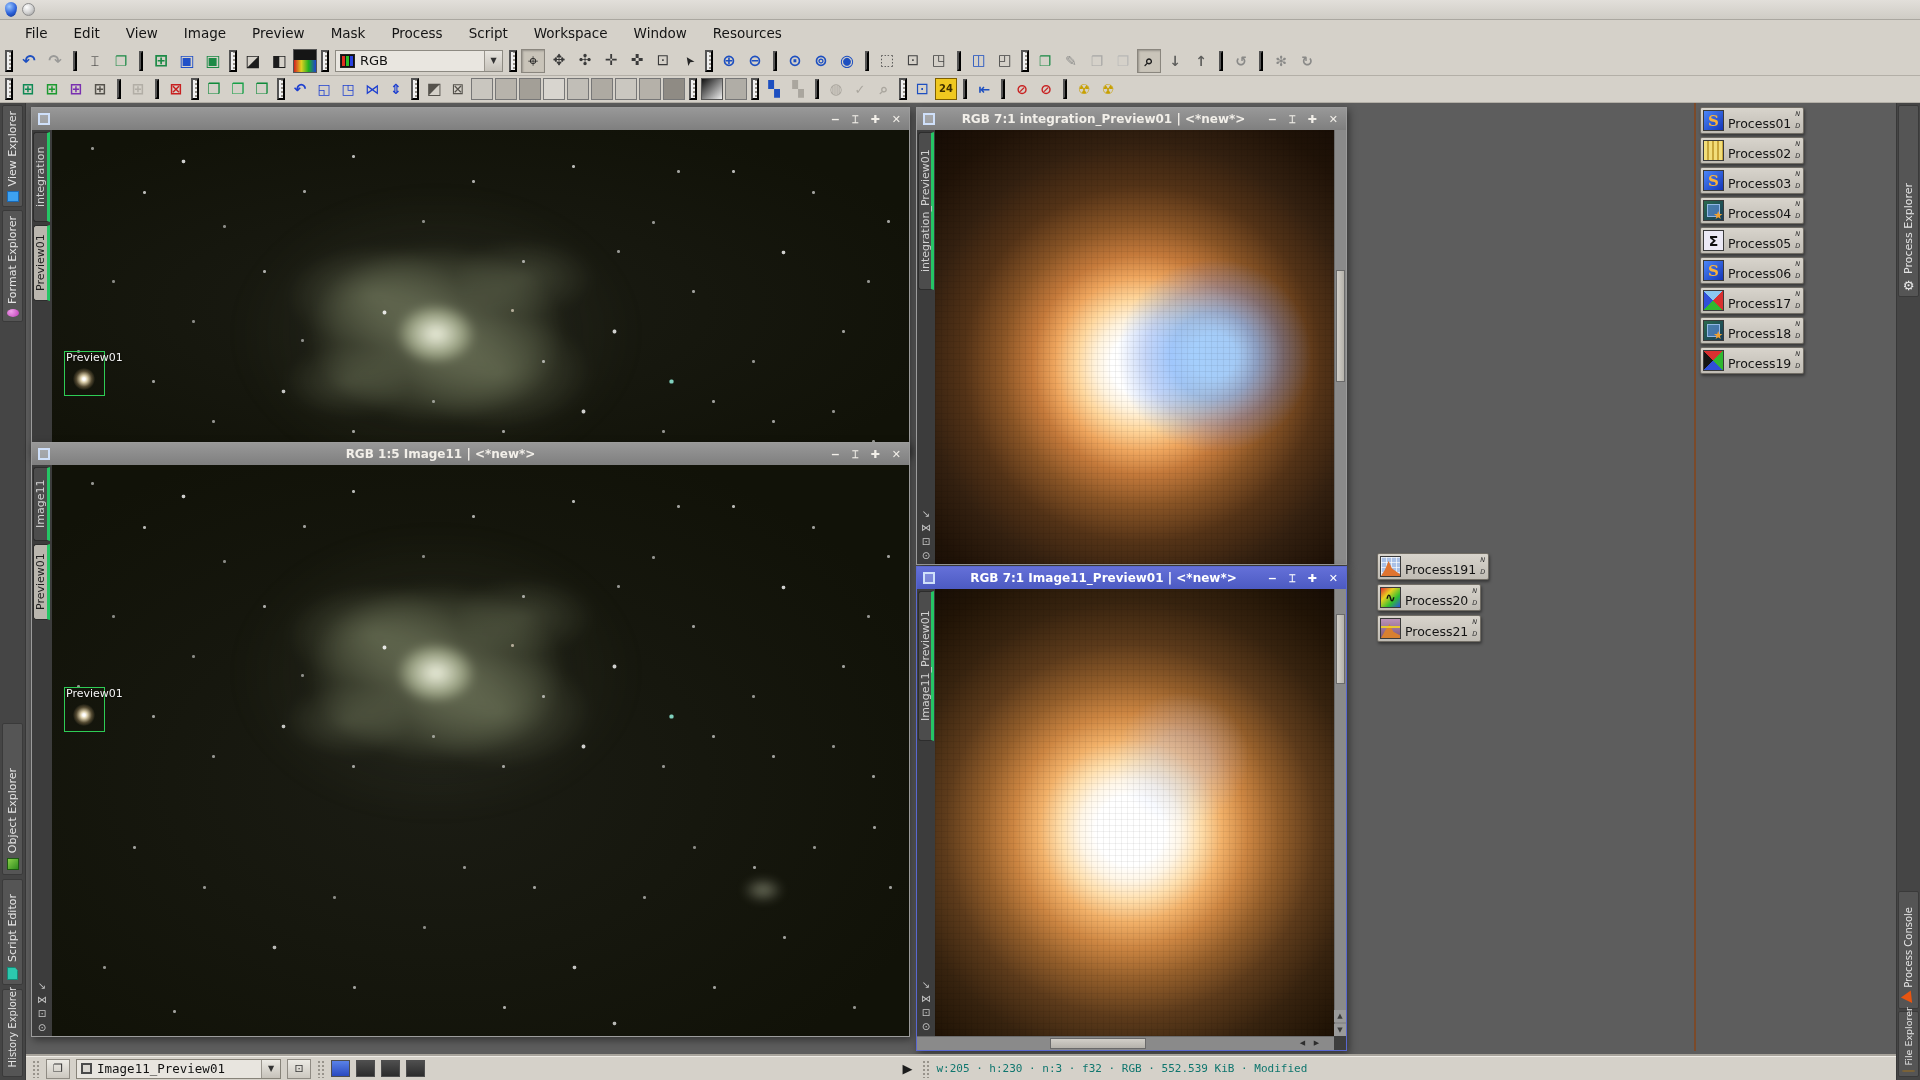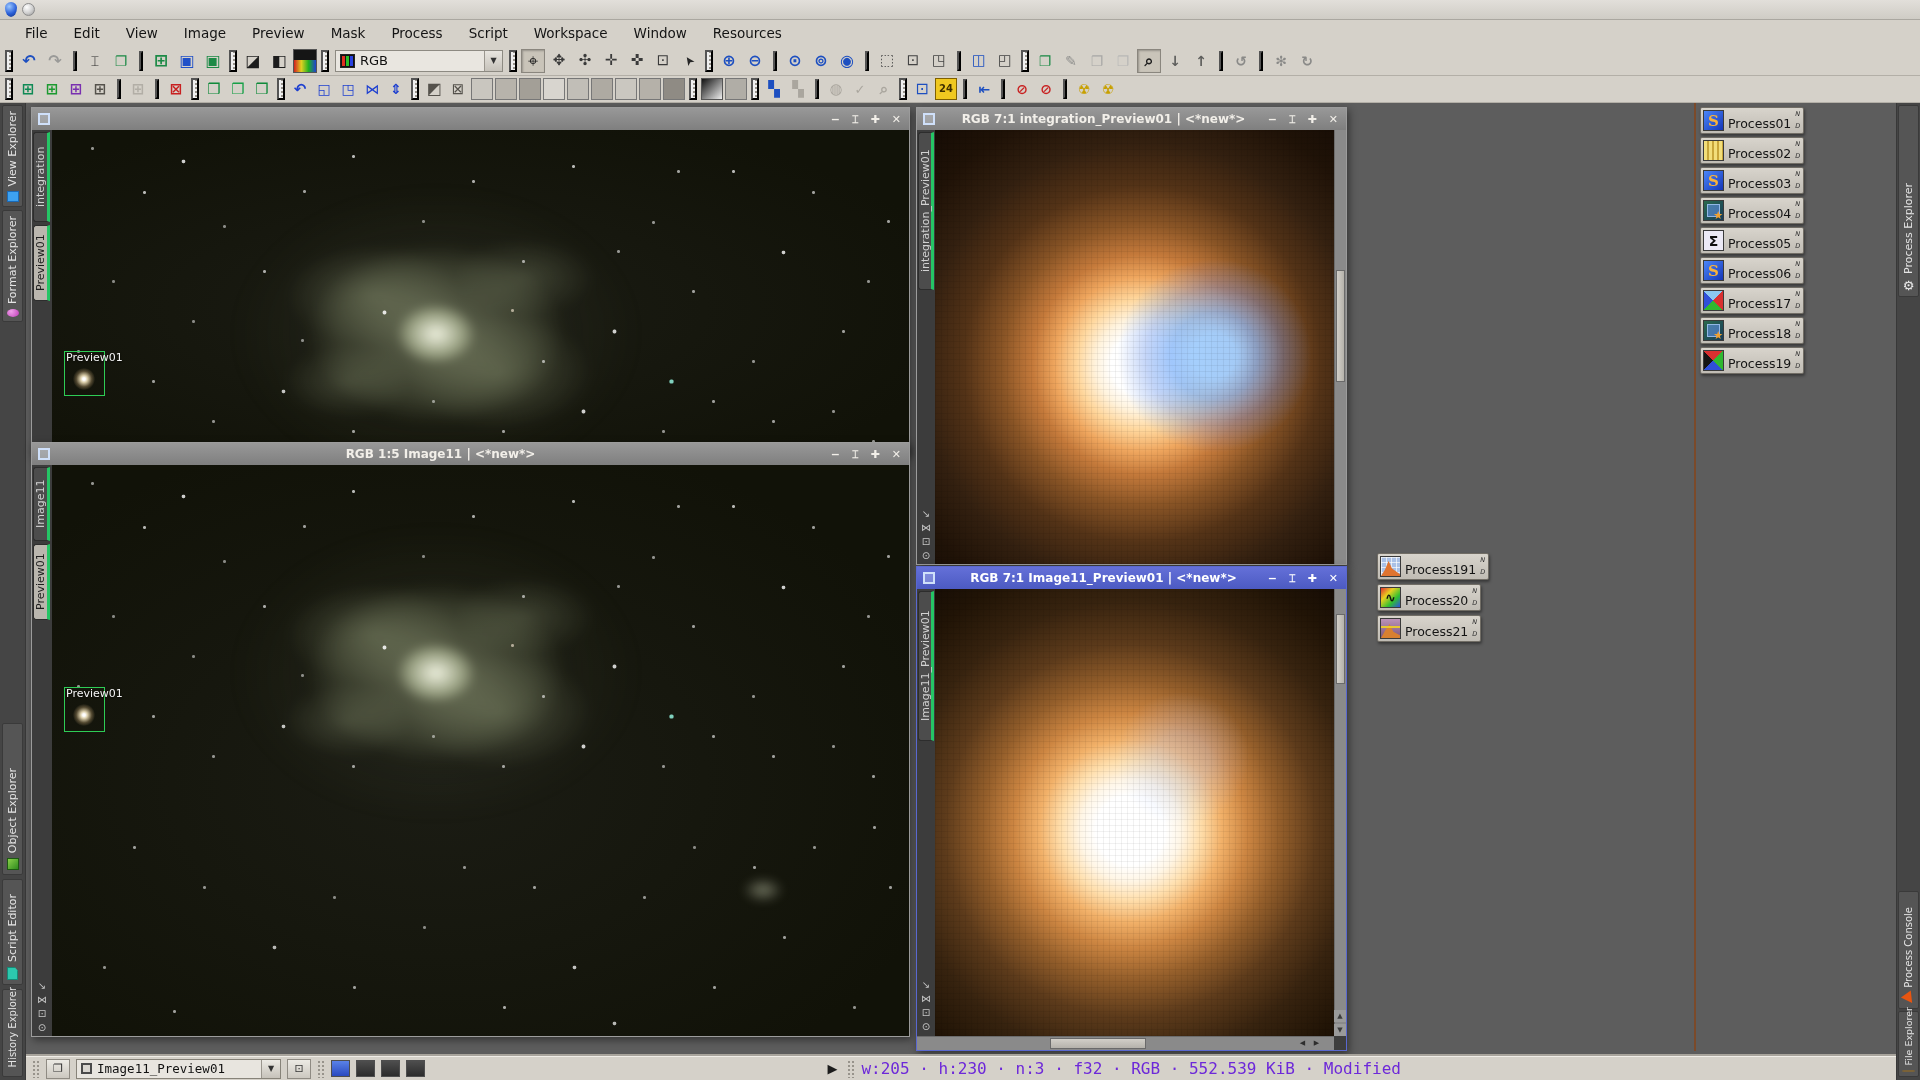--- a/index.html
+++ b/index.html
@@ -214,21 +214,21 @@
   .vcombo { width:205px; height:20px; border:1px solid #878379; background:#e8e5df; display:flex; align-items:center;
     gap:5px; padding-left:4px; flex:none; }
   .vcombo .sq { width:11px; height:11px; border:2px solid #4a4a4a; background:#d8d5cf; flex:none; }
   .vcombo .val { flex:1; font-family:"DejaVu Sans Mono","Liberation Mono",monospace; font-size:12.5px; color:#111;
     white-space:nowrap; overflow:hidden; }
   .vcombo .arr { width:19px; align-self:stretch; border-left:1px solid #9a968e;
     background:linear-gradient(#eceae4,#c6c2ba); display:flex; align-items:center; justify-content:center;
     font-size:8px; color:#333; }
   .ws { width:19px; height:17px; border:1px solid #4e4e4e; flex:none; }
   .playbtn { font-size:13px; color:#1c1c1c; padding:0 4px; }
-  .sinfo { font-family:"DejaVu Sans Mono","Liberation Mono",monospace; font-size:16px; color:#6d28d9; white-space:nowrap; }
+  .sinfo { font-family:"DejaVu Sans Mono","Liberation Mono",monospace; font-size:11px; color:#0f766e; white-space:nowrap; }
 </style>
 </head>
 <body>
 
 <div class="titlebar">
   <span class="logo"></span>
   <span class="sphere"></span>
 </div>
 
 <div class="menubar">

